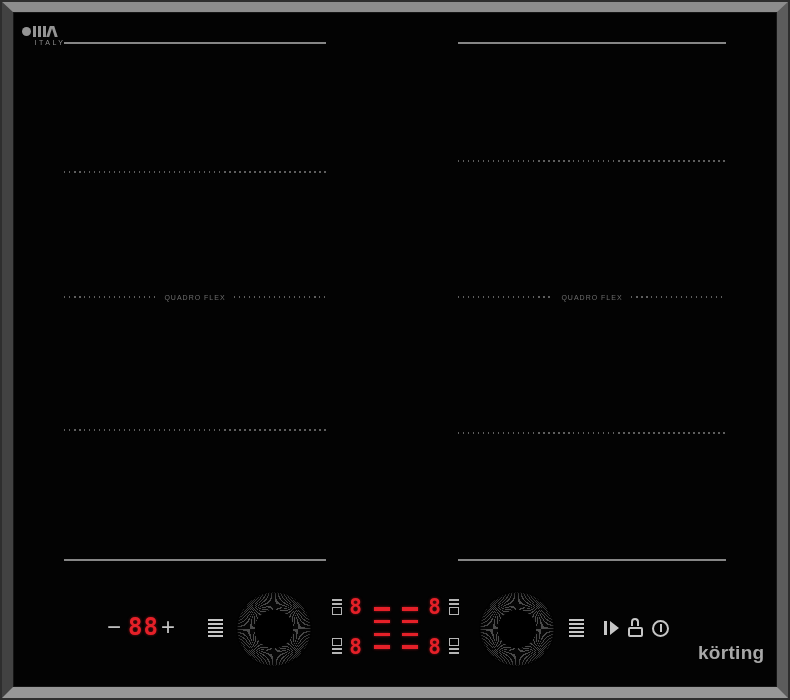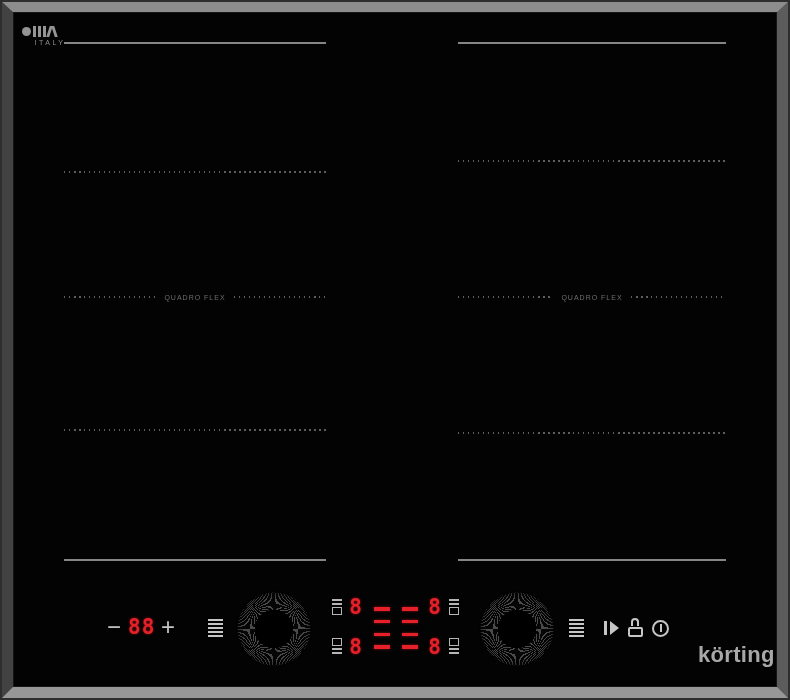--- a/index.html
+++ b/index.html
@@ -33,21 +33,21 @@
   .g-sl{width:3px;height:11px;background:#949494;transform:skewX(-18deg);}
   .g-sr{width:3px;height:11px;background:#949494;transform:skewX(18deg);}
   .mi-text{font-size:7px;letter-spacing:2.5px;color:#8f8f8f;margin-top:2px;text-align:center;}
 
   
   .key{position:absolute;color:var(--gray);text-align:center;}
   .minus{left:102px;top:615px;width:24px;font-size:24px;line-height:24px;}
   .plus{left:156px;top:614px;width:24px;font-size:24px;line-height:25px;}
   .segtext{font-family:"DejaVu Sans Mono", monospace;font-weight:bold;color:var(--red);
     text-shadow:0 0 3px rgba(229,32,40,.55);}
-  .timer{position:absolute;left:128px;top:616px;font-size:21px;line-height:23px;letter-spacing:1px;}
+  .timer{position:absolute;left:128px;top:616px;font-size:24px;line-height:23px;letter-spacing:1px;}
   .digit{position:absolute;font-size:21px;line-height:21px;width:13px;text-align:center;}
   .menu-icon{position:absolute;width:15px;height:18px;
     background:repeating-linear-gradient(to bottom,var(--gray) 0 2px,transparent 2px 4px);}
   .knob{position:absolute;width:76px;height:76px;border-radius:50%;
     background:
       radial-gradient(circle at 50% 50%, #000 0 19px, transparent 19.5px),
       radial-gradient(circle at 50% 50%, transparent 0 36px, #030303 37px),
       repeating-conic-gradient(from 0deg at 50% 50%, #4a4a4a 0deg 0.8deg, #060606 0.8deg 2.4deg);
     box-shadow:inset 0 0 8px #000;}
   .zi{position:absolute;width:10px;display:flex;flex-direction:column;gap:2px;}
@@ -57,21 +57,21 @@
   .pbar{height:3.5px;background:var(--red);box-shadow:0 0 3px rgba(229,32,40,.6);}
   .pp{position:absolute;left:604px;top:621px;display:flex;align-items:center;gap:3px;}
   .pp .bar{width:3px;height:14px;background:var(--gray);}
   .pp .tri{width:0;height:0;border-left:9px solid var(--gray);border-top:7px solid transparent;border-bottom:7px solid transparent;}
   .lock{position:absolute;left:628px;top:618px;width:15px;height:19px;}
   .lock .shackle{position:absolute;top:0;left:3px;width:8px;height:8px;border:2px solid var(--gray);border-bottom:none;border-radius:5px 5px 0 0;box-sizing:border-box;}
   .lock .body{position:absolute;bottom:0;left:0;width:15px;height:10px;border:2px solid var(--gray);border-radius:2px;box-sizing:border-box;}
   .power{position:absolute;left:652px;top:620px;width:17px;height:17px;border:2px solid var(--gray);border-radius:50%;box-sizing:border-box;}
   .power::after{content:'';position:absolute;left:50%;top:2px;width:2px;height:8px;background:var(--gray);transform:translateX(-50%);}
   .brand{position:absolute;left:698px;top:642px;width:66px;text-align:right;
-    font-size:22px;font-weight:bold;letter-spacing:0.3px;color:var(--logo);}
+    font-size:19px;font-weight:bold;letter-spacing:0.3px;color:var(--logo);}
 </style>
 </head>
 <body>
 
 <div class="hob">
   <div class="bezel"></div>
   <div class="glass"></div>
   <div class="edge"></div>
 
   <div class="stage">

